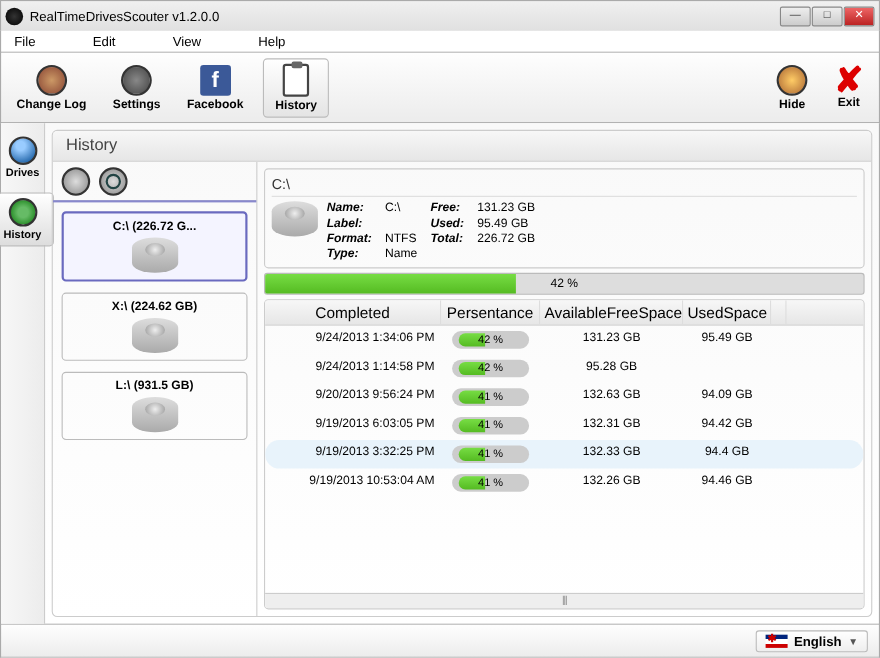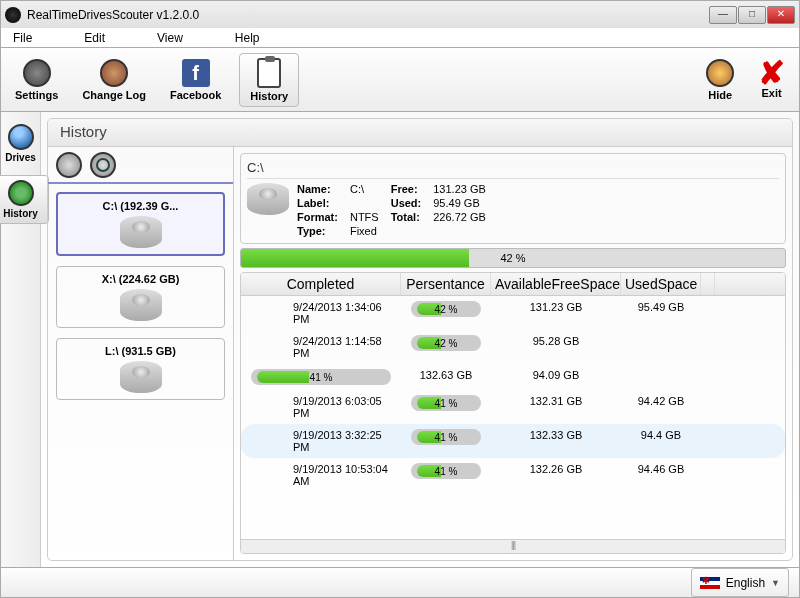--- a/index.html
+++ b/index.html
@@ -58,42 +58,42 @@
 .hdd { width:42px; height:32px; background:linear-gradient(#ddd,#aaa); border-radius:50% / 28%; margin:4px auto 0; position:relative; }
 .hdd::after { content:""; position:absolute; top:5px; left:12px; width:18px; height:12px; border-radius:50%; background:radial-gradient(circle,#eee,#999); }
 
 
 .details-col { flex:1; display:flex; flex-direction:column; padding:6px; gap:4px; }
 .detail-box { border:1px solid #ccc; border-radius:4px; padding:6px; }
 .detail-title { font-size:13px; color:#333; margin-bottom:4px; border-bottom:1px solid #ddd; padding-bottom:3px; }
 .detail-grid { display:flex; gap:8px; font-size:11px; align-items:flex-start; }
 .detail-grid .hdd { margin:0; }
 .dtable { display:grid; grid-template-columns:auto auto auto auto; gap:2px 12px; }
-.dtable .k { font-weight:bold; }
+.dtable .k { font-weight:bold;font-style:italic; }
 
 .progress-bar { height:20px; background:#ddd; border:1px solid #bbb; border-radius:3px; position:relative; overflow:hidden; }
 .progress-fill { height:100%; background:linear-gradient(#7d4,#5b2); }
 .progress-text { position:absolute; left:50%; top:50%; transform:translate(-50%,-50%); font-size:11px; }
 
 .table-box { border:1px solid #ccc; border-radius:4px; flex:1; display:flex; flex-direction:column; overflow:hidden; }
 .thead { display:grid; grid-template-columns: 160px 90px 130px 80px 14px; font-size:14px; background:linear-gradient(#f7f7f7,#e6e6e6); border-bottom:1px solid #ccc; }
 .thead div { padding:3px 4px; text-align:center; border-right:1px solid #ddd; }
 .tbody { flex:1; overflow-y:auto; font-size:11px; }
 .trow { display:grid; grid-template-columns: 160px 90px 130px 80px; padding:3px 0; }
 .trow:nth-child(5) { background:#e8f3fb;border-radius:13px; }
 .trow div { padding:2px 6px; text-align:center; }
-.trow .c0 { text-align:left; padding-left:8px;margin-left:44px; }
+.trow .c0 { text-align:right; padding-left:8px; }
 .mini-prog { height:16px; background:#ccc; border-radius:8px; position:relative; overflow:hidden; margin:0 4px; }
 .mini-fill { height:100%; background:linear-gradient(#7d4,#5b2); border-radius:8px 0 0 8px; }
 .mini-text { position:absolute; left:50%; top:50%; transform:translate(-50%,-50%); font-size:10px; }
 .hscroll { height:14px; background:#eee; border-top:1px solid #ccc; position:relative; }
 .hscroll::after { content:"|||"; position:absolute; left:50%; top:0; transform:translateX(-50%); font-size:9px; color:#888; letter-spacing:-1px; }
 
 
-.footer { height:30px; border:1px solid #aaa; border-top:none; display:flex; justify-content:flex-end; padding:0 10px; background:linear-gradient(#fefefe,#ececec); }
+.footer { height:30px; border:1px solid #aaa; border-top:none; display:flex; justify-content:flex-end; align-items:center; padding:0 10px; background:linear-gradient(#fefefe,#ececec);font-weight:bold; }
 .lang { display:flex; align-items:center; gap:6px; border:1px solid #bbb; border-radius:3px; padding:2px 8px; font-size:12px; background:linear-gradient(#fff,#eee); }
 .flag { width:20px; height:12px; background: linear-gradient(0deg,#c00 33%,#fff 33% 66%,#00247d 66%); position:relative; }
 .flag::after { content:"✱"; position:absolute; left:2px; top:-2px; color:#c00; font-size:10px; }
 .chev { font-size:9px; color:#555; }
 </style>
 </head>
 <body>
 
 <div class="titlebar">
   <div class="app-icon"></div>
@@ -107,26 +107,26 @@
 
 <div class="menubar">
   <span>File</span>
   <span>Edit</span>
   <span>View</span>
   <span>Help</span>
 </div>
 
 <div class="toolbar">
   <div class="toolbtn">
+    <div class="circle-icon log"></div>
+    <span>Change Log</span>
+  </div>
+  <div class="toolbtn">
     <div class="circle-icon gear"></div>
     <span>Settings</span>
-  </div>
-  <div class="toolbtn">
-    <div class="circle-icon log"></div>
-    <span>Change Log</span>
   </div>
   <div class="toolbtn">
     <div class="fb">f</div>
     <span>Facebook</span>
   </div>
   <div class="toolbtn selected">
     <div class="clipboard"></div>
     <span>History</span>
   </div>
   <div style="flex:1"></div>
@@ -155,21 +155,21 @@
   <div class="history-panel">
     <div class="history-header">History</div>
     <div class="history-body">
       <div class="drive-col">
         <div class="drive-col-tools">
           <div class="mini-icon"></div>
           <div class="mini-icon magnify"></div>
         </div>
         <div class="drive-list">
           <div class="drive-item selected">
-            <div>C:\ (192.39 G...</div>
+            <div>C:\ (226.72 G...</div>
             <div class="hdd"></div>
           </div>
           <div class="drive-item">
             <div>X:\ (224.62 GB)</div>
             <div class="hdd"></div>
           </div>
           <div class="drive-item">
             <div>L:\ (931.5 GB)</div>
             <div class="hdd"></div>
           </div>
@@ -188,21 +188,21 @@
                 <span>131.23 GB</span>
               <span class="k">Label:</span>
                 <span></span>
               <span class="k">Used:</span>
                 <span>95.49 GB</span>
               <span class="k">Format:</span>
                 <span>NTFS</span>
               <span class="k">Total:</span>
                 <span>226.72 GB</span>
               <span class="k">Type:</span>
-                <span>Fixed</span>
+                <span>Name</span>
             </div>
           </div>
         </div>
         <div class="progress-bar">
           <div class="progress-fill" style="width:42%"></div>
           <div class="progress-text">42 %</div>
         </div>
         <div class="table-box">
           <div class="thead">
             <div>Completed</div>
@@ -227,20 +227,21 @@
                 <div class="c0">9/24/2013 1:14:58 PM</div>
                 <div>
                   <div class="mini-prog">
                     <div class="mini-fill" style="width:42%"></div>
                     <div class="mini-text">42 %</div>
                   </div>
                 </div>
                 <div>95.28 GB</div>
               </div>
               <div class="trow">
+                <div class="c0">9/20/2013 9:56:24 PM</div>
                 <div>
                   <div class="mini-prog">
                     <div class="mini-fill" style="width:41%"></div>
                     <div class="mini-text">41 %</div>
                   </div>
                 </div>
                 <div>132.63 GB</div>
                 <div>94.09 GB</div>
               </div>
               <div class="trow">

